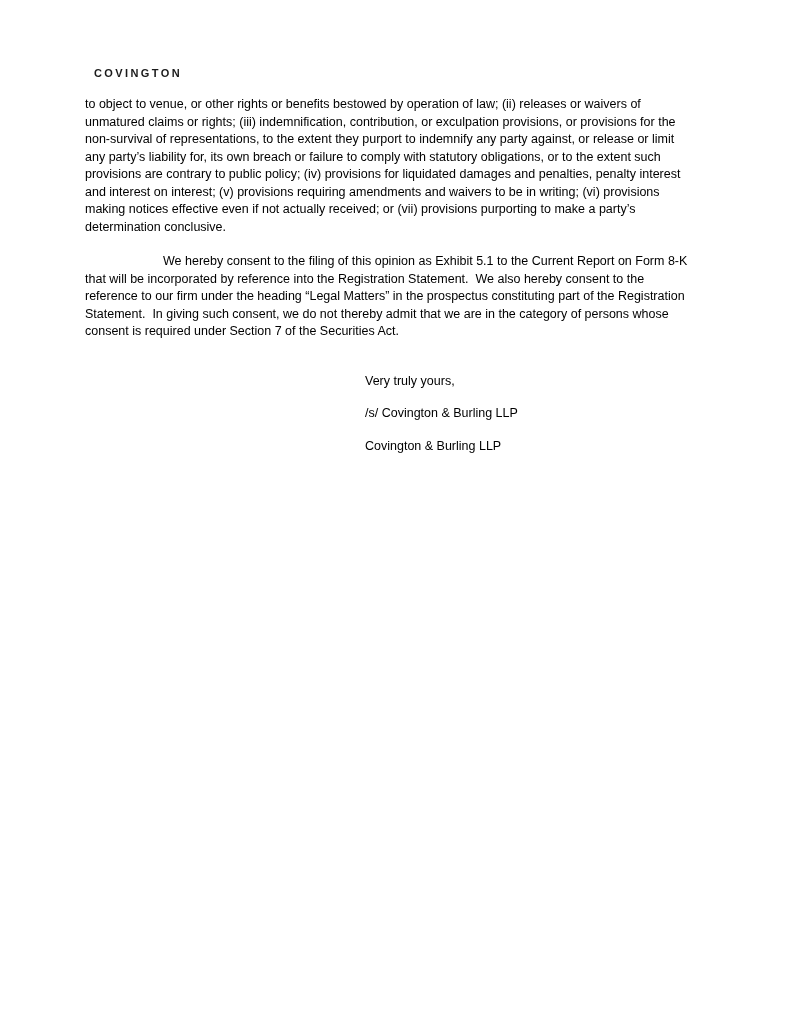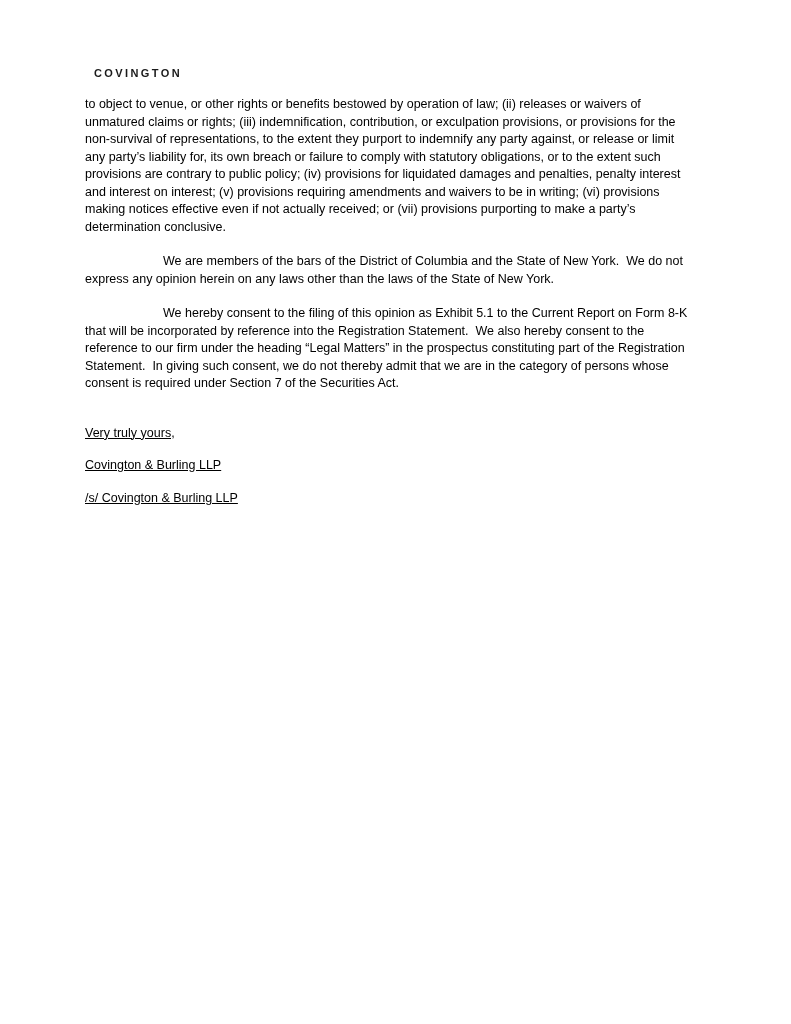--- a/index.html
+++ b/index.html
@@ -36,21 +36,21 @@
   .para {
     margin: 0 0 17px 0;
     white-space: pre-wrap;
     text-align: left;
   }
   .para.indented {
     text-indent: 78px;
   }
   .signature {
     margin-top: 32px;
-    text-decoration: underline;
+    margin-left: 280px;
   }
   .signature p {
     margin: 0 0 15px 0;
     white-space: pre-wrap;
   }
   .page-footer {
     position: absolute;
     top: 938px;
     left: 0;
     width: 791px;
@@ -64,28 +64,27 @@
 
 <div class="page">
 
   <header class="letterhead">
     <span>COVINGTON</span>
   </header>
 
   <main class="content">
     <p class="para">to object to venue, or other rights or benefits bestowed by operation of law; (ii) releases or waivers of unmatured claims or rights; (iii) indemnification, contribution, or exculpation provisions, or provisions for the non-survival of representations, to the extent they purport to indemnify any party against, or release or limit any party’s liability for, its own breach or failure to comply with statutory obligations, or to the extent such provisions are contrary to public policy; (iv) provisions for liquidated damages and penalties, penalty interest and interest on interest; (v) provisions requiring amendments and waivers to be in writing; (vi) provisions making notices effective even if not actually received; or (vii) provisions purporting to make a party’s determination conclusive.</p>
 
-    <p class="para indented">We are members of the bars of the District of Columbia and the State of New York.  We do not express any opinion herein on any laws other than the laws of the State of New York.</p>
 
     <p class="para indented">We hereby consent to the filing of this opinion as Exhibit 5.1 to the Current Report on Form 8-K that will be incorporated by reference into the Registration Statement.  We also hereby consent to the reference to our firm under the heading “Legal Matters” in the prospectus constituting part of the Registration Statement.  In giving such consent, we do not thereby admit that we are in the category of persons whose consent is required under Section 7 of the Securities Act.</p>
 
     <div class="signature">
       <p>Very truly yours,</p>
+      <p>/s/ Covington &amp; Burling LLP</p>
       <p>Covington &amp; Burling LLP</p>
-      <p>/s/ Covington &amp; Burling LLP</p>
     </div>
   </main>
 
   <footer class="page-footer">
     <span>3</span>
   </footer>
 
 </div>
 
 </body></html>

